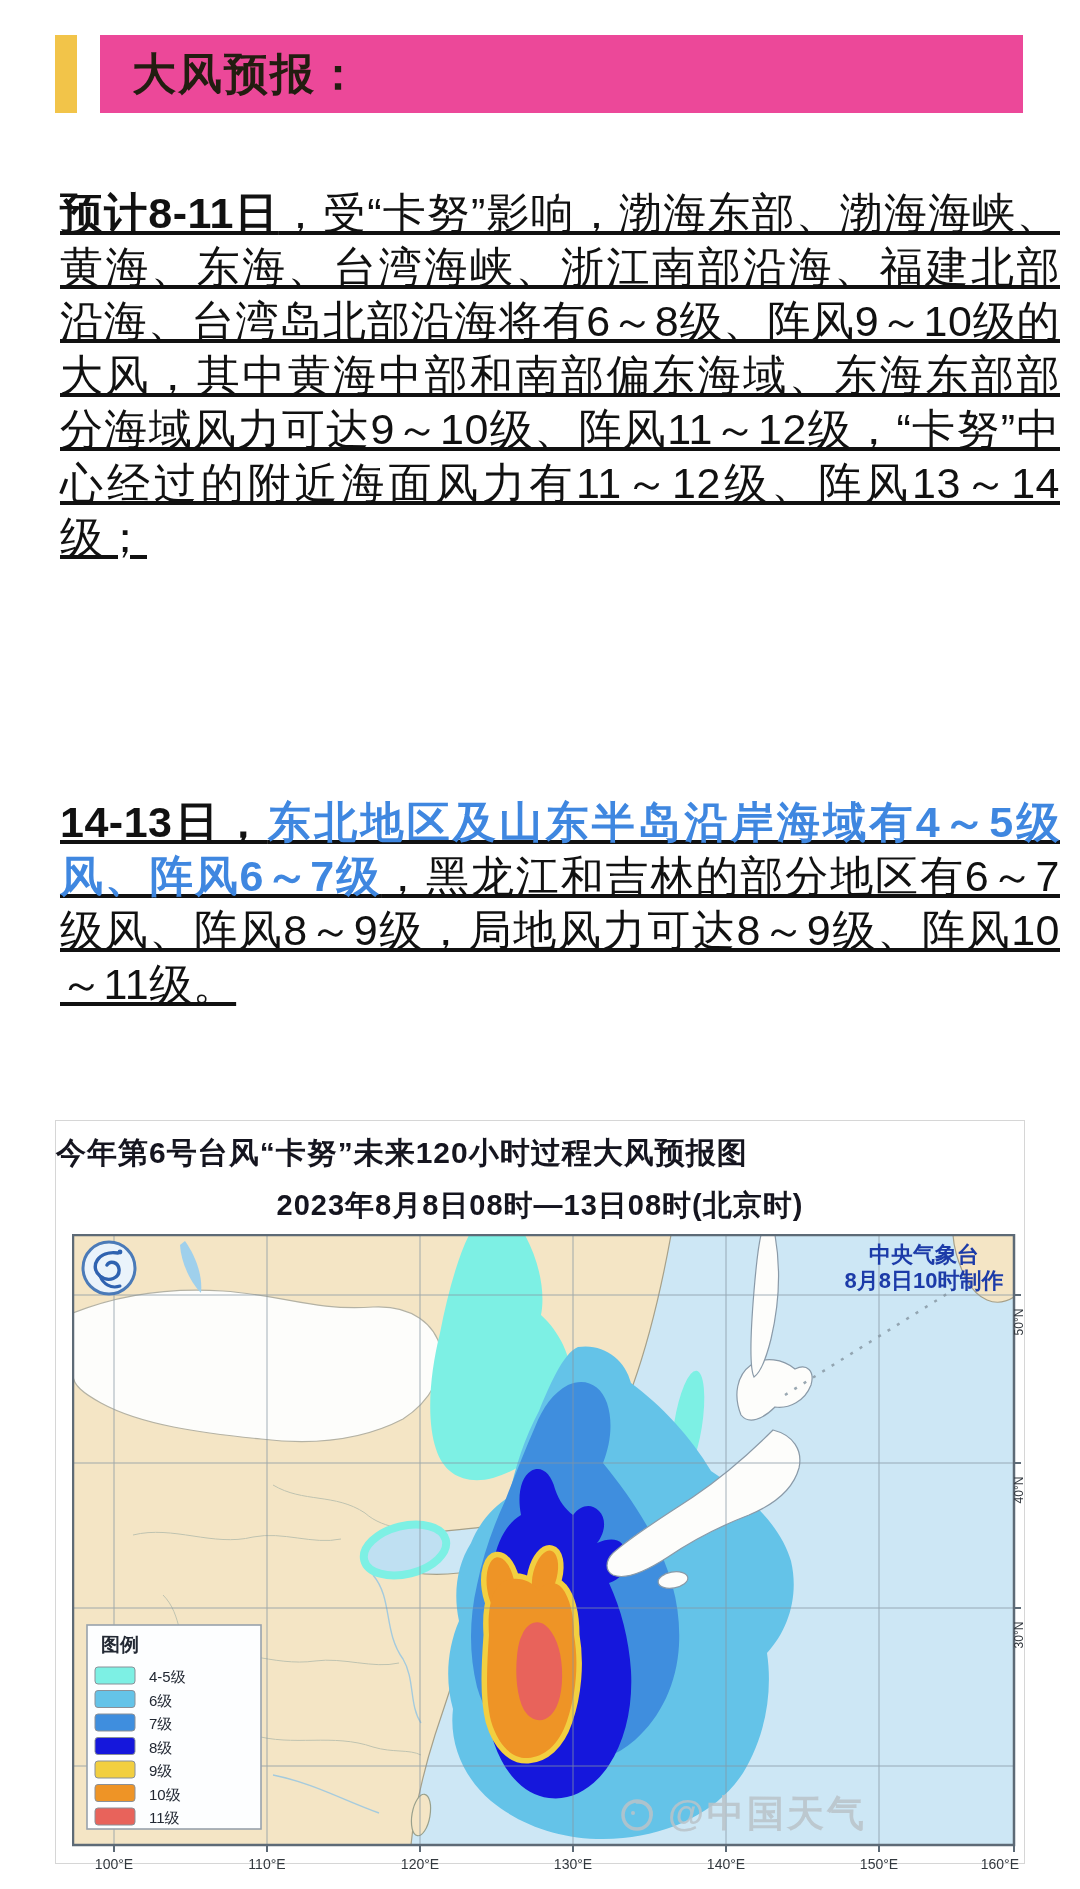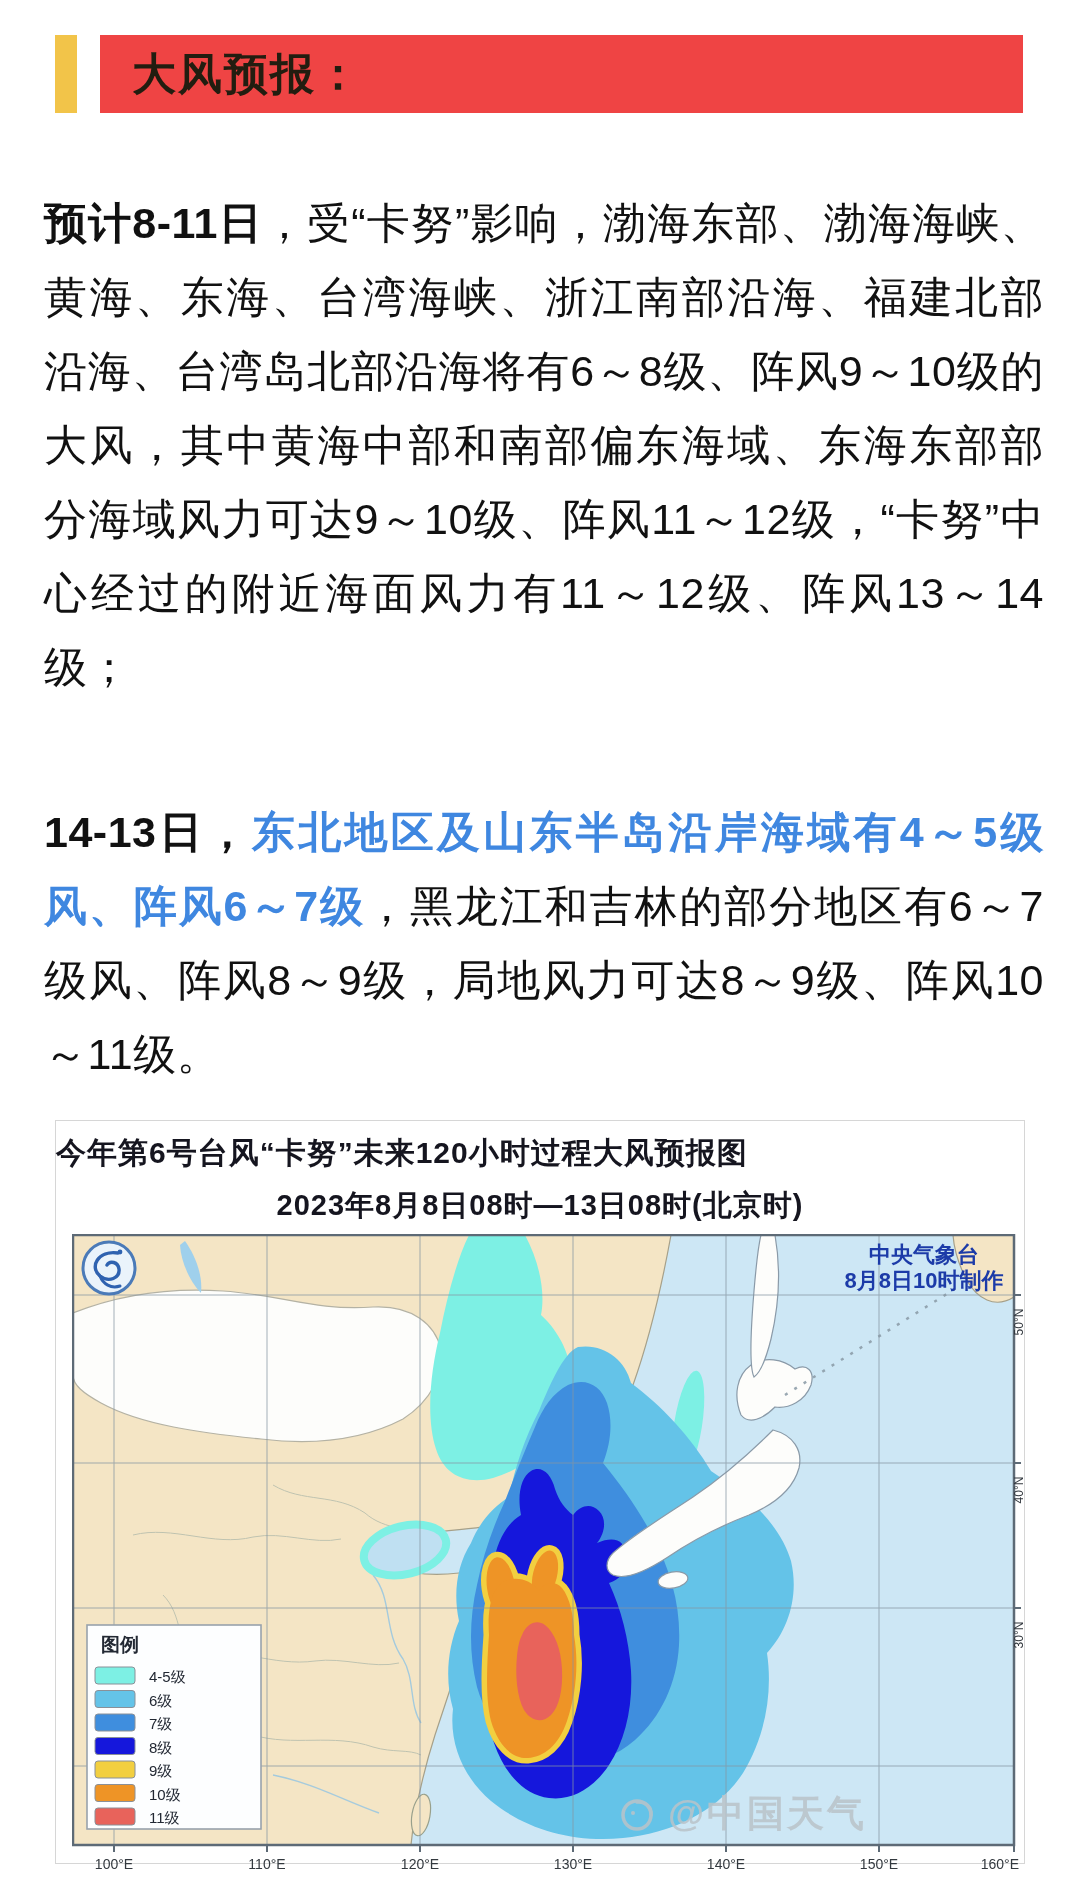--- a/index.html
+++ b/index.html
@@ -4,22 +4,22 @@
 <style>
   html,body{margin:0;padding:0;background:#ffffff;}
   .page{position:relative;width:1080px;height:1889px;background:#ffffff;overflow:hidden;
         font-family:"Liberation Sans","DejaVu Sans",sans-serif;color:#1a1a1a;}
   
   .banner-row{position:absolute;top:35px;left:55px;right:57px;height:78px;}
   .banner-chip{position:absolute;left:0;top:0;width:22px;height:78px;}
   .banner-main{position:absolute;left:45px;right:0;top:0;height:78px;display:flex;align-items:center;}
   .banner-main span{font-size:44px;font-weight:bold;color:#221d10;padding-left:32px;letter-spacing:2px;}
   
-  .para{position:absolute;left:44px;width:1000px;font-size:43px;line-height:74px;
-        letter-spacing:0.5px;color:#111111;text-align:justify;}
+  .para{position:absolute;left:60px;width:1000px;font-size:43px;line-height:54px;
+        letter-spacing:0.5px;color:#111111;text-align:justify;text-decoration:underline;}
   .para-1{top:143px;}
   .para-2{top:752px;}
   .seg-bold{font-weight:bold;}
   .seg-blue-bold{font-weight:bold;}
   
   .map-card{position:absolute;top:1120px;left:55px;width:968px;height:742px;
             background:#ffffff;border:1px solid #d6d6d6;}
   .map-title{margin-top:12px;text-align:left;font-size:30px;font-weight:bold;color:#15151f;letter-spacing:1px;}
   .map-subtitle{margin-top:12px;text-align:center;font-size:29px;font-weight:bold;color:#15151f;letter-spacing:1px;}
   .map-svg{display:block;margin:8px 0 0 16px;}
@@ -27,21 +27,21 @@
              color:#bac3c9;opacity:.85;font-size:37px;font-weight:bold;letter-spacing:3px;}
   svg text{font-family:"Liberation Sans","DejaVu Sans",sans-serif;}
 </style>
 </head>
 <body>
 
 <div class="page">
 
   <div class="banner-row">
     <div class="banner-chip" style="background: rgb(242, 196, 73);"></div>
-    <div class="banner-main" style="background: #ef4444;">
+    <div class="banner-main" style="background: #ec4899;">
       <span>大风预报：</span>
     </div>
   </div>
 
   <p class="para para-1"><span class="seg-bold">预计8-11日</span><span class="seg-normal">，受“卡努”影响，渤海东部、渤海海峡、黄海、东海、台湾海峡、浙江南部沿海、福建北部沿海、台湾岛北部沿海将有6～8级、阵风9～10级的大风，其中黄海中部和南部偏东海域、东海东部部分海域风力可达9～10级、阵风11～12级，“卡努”中心经过的附近海面风力有11～12级、阵风13～14级；</span></p>
   <p class="para para-2"><span class="seg-bold">14-13日，</span><span class="seg-blue-bold" style="color: rgb(63, 135, 224);">东北地区及山东半岛沿岸海域有4～5级风、阵风6～7级</span><span class="seg-normal">，黑龙江和吉林的部分地区有6～7级风、阵风8～9级，局地风力可达8～9级、阵风10～11级。</span></p>
 
   <div class="map-card">
     <div class="map-title">今年第6号台风“卡努”未来120小时过程大风预报图</div>
     <div class="map-subtitle">2023年8月8日08时—13日08时(北京时)</div>

